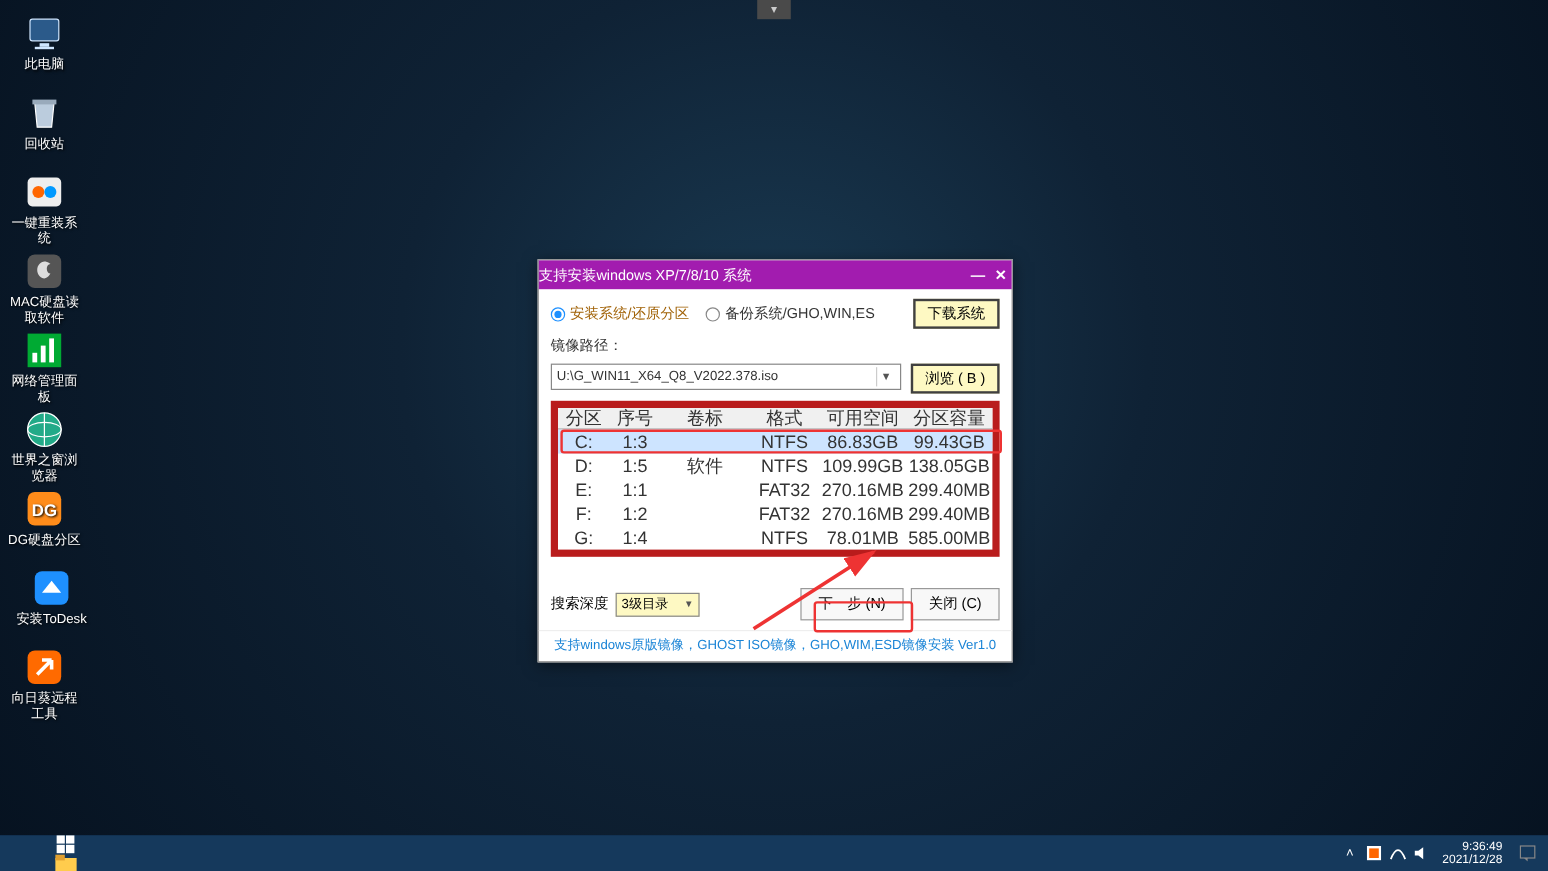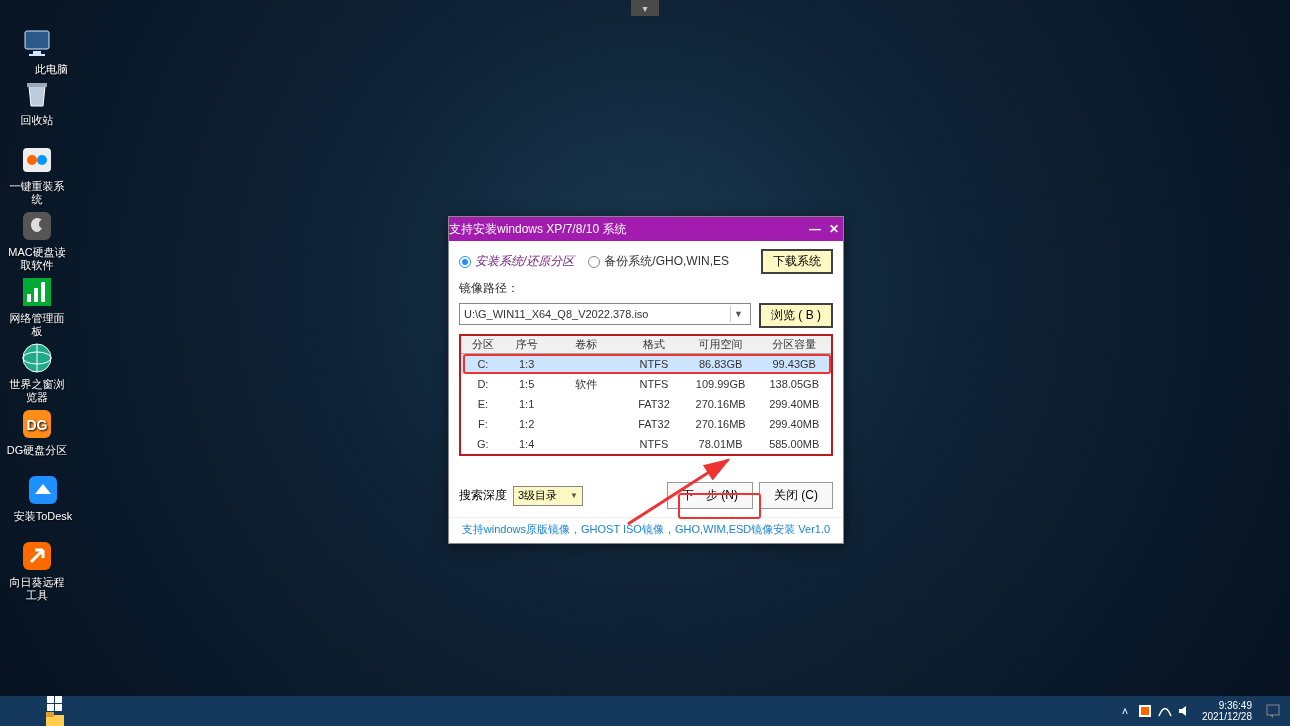--- a/index.html
+++ b/index.html
@@ -42,39 +42,39 @@
   .radio-row { display:flex; align-items:center; gap:14px; margin-bottom:6px; }
   .radio { display:flex; align-items:center; gap:4px; cursor:pointer; }
   .radio-circle {
     width:12px; height:12px; border-radius:50%;
     border:1.5px solid #888; display:inline-flex; align-items:center; justify-content:center;
   }
   .radio.selected .radio-circle { border-color:#1e90ff; }
   .radio.selected .radio-circle::after {
     content:""; width:6px; height:6px; border-radius:50%; background:#1e90ff;
   }
-  .radio.selected .rlabel { color:#701a75;font-style:italic; }
+  .radio.selected .rlabel { color:#a16207; }
   .btn-small {
     border:2px solid #404040; background:#fef9c3; padding:2px 10px;
     font-size:12px; cursor:pointer;
   }
   .label-row { font-size:12px; margin-bottom:6px; }
   .path-row { display:flex; gap:8px; margin-bottom:6px; }
   .path-combo {
     flex:1; border:1px solid #888; height:22px;
     display:flex; align-items:center; justify-content:space-between;
     padding:0 4px; font-size:11px; font-family:monospace; background:#fff;
   }
   .path-combo .arrow {
     width:16px; height:16px; border-left:1px solid #ccc;
     display:flex; align-items:center; justify-content:center;
     color:#555; font-size:9px;
   }
   .table {
-    border:2px solid #b91c1c; font-size:11px; margin-bottom:8px;
+    border:6px solid #b91c1c; font-size:15px; margin-bottom:8px;
   }
   .thead { display:flex; background:#f0f0f0; border-bottom:1px solid #aaa; height:18px; align-items:center; text-align:center; }
   .thead > div, .trow > div { overflow:hidden; white-space:nowrap; text-align:center;}
   .col-p { width:44px; }
   .col-s { width:44px; }
   .col-v { width:76px; }
   .col-f { width:60px; }
   .col-a { width:74px; }
   .col-c { width:74px; }
   .trow { display:flex; height:20px; align-items:center; }
@@ -123,21 +123,21 @@
   .clock { text-align:right; font-size:10px; line-height:1.1; padding:0 4px;}
 </style>
 </head>
 <body>
 
 <div class="top-chevron">
   <span>▾</span>
 </div>
 
 <div id="desktop-icons">
-    <div class="desktop-icon" style="left: 6px; top: 25px; text-align: right;">
+    <div class="desktop-icon" style="left: 6px; top: 10px;">
       <div class="icon-img">
         <svg width="36" height="36">
           <rect x="6" y="6" width="24" height="18" rx="2" fill="#2b5a8a" stroke="#cfe6ff"></rect>
           <rect x="14" y="26" width="8" height="3" fill="#cfe6ff"></rect>
           <rect x="10" y="29" width="16" height="2" fill="#cfe6ff"></rect>
         </svg>
       </div>
       <div class="lbl">此电脑</div>
     </div>
     <div class="desktop-icon" style="left: 6px; top: 76px;">

